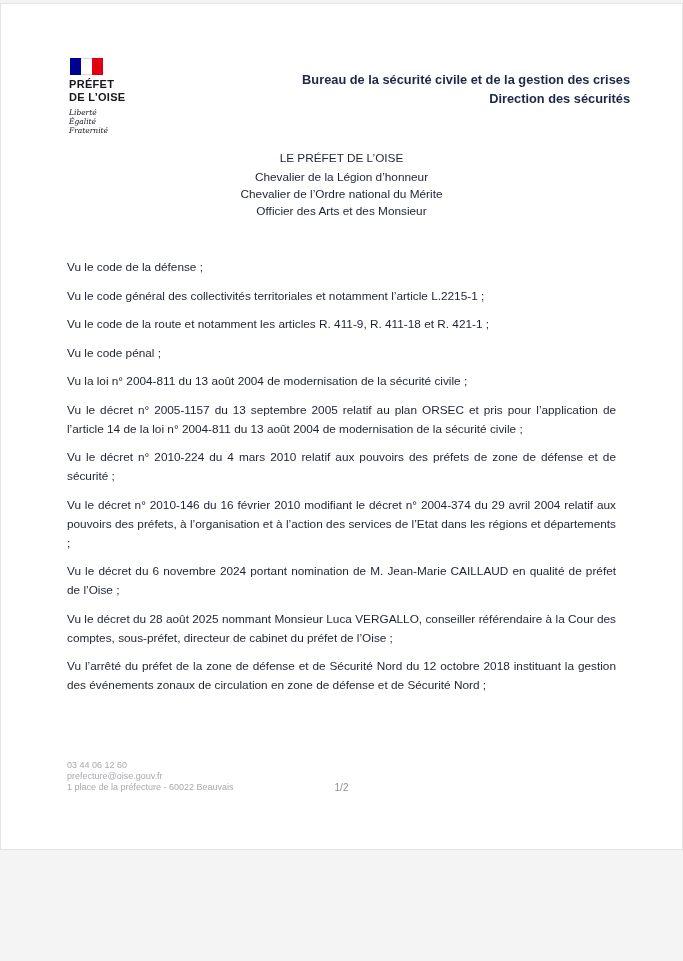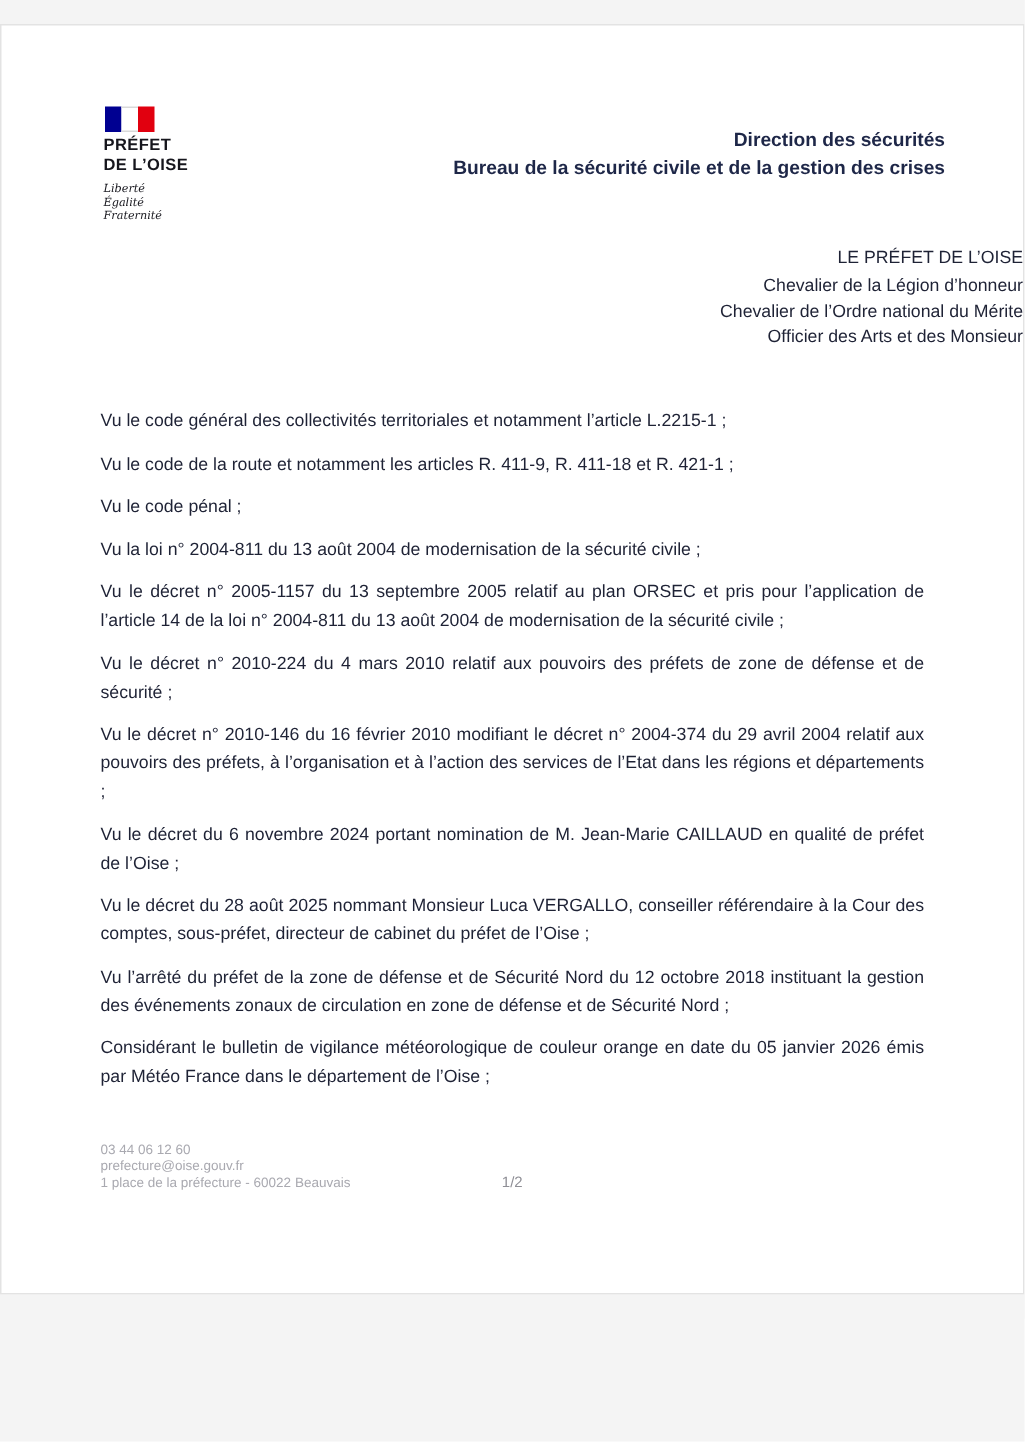--- a/index.html
+++ b/index.html
@@ -1,19 +1,19 @@
 <!DOCTYPE html>
 <html><head>
 <meta charset="utf-8">
 <style>
   html,body { margin:0; padding:0; background:#f4f4f4; }
   .page {
     position:relative;
     width:683px; height:847px;
-    margin:16px auto;
+    margin:3px auto;
     background:#ffffff;
     border:1px solid #e3e3e3;
     box-sizing:border-box;
     font-family:"Liberation Sans", sans-serif;
     color:#20243c;
     overflow:hidden;
   }
 
   
   .header {
@@ -44,21 +44,21 @@
     margin:36px auto 0;
     width:565px;
     text-align:center;
     font-weight:bold;
     font-size:11.8px;
     line-height:18px;
     color:#1e2235;
   }
   .prefect-block {
     margin-top:15px;
-    text-align:right;
+    text-align:center;
     font-size:11.8px;
     line-height:17px;
     color:#1e2235;
   }
   .prefect-block .prefect-name { margin-bottom:2px; }
 
   
   .body-text {
     padding:38px 66px 0 66px;
   }
@@ -66,21 +66,21 @@
     margin:0 0 9.5px 0;
     font-size:11.8px;
     line-height:19px;
     text-align:justify;
     color:#1e2235;
   }
 
   
   .footer {
     position:absolute;
-    left:66px; right:66px; bottom:68px;
+    left:66px; right:66px; bottom:56px;
   }
   .contact {
     font-size:9px;
     line-height:11px;
     color:#a9a9b0;
   }
   .page-number {
     position:absolute;
     left:50%;
     bottom:0;
@@ -105,45 +105,45 @@
         <div>PRÉFET</div>
         <div>DE L’OISE</div>
       </div>
       <div class="logo-motto">
         <div>Liberté</div>
         <div>Égalité</div>
         <div>Fraternité</div>
       </div>
     </div>
     <div class="dept">
+      <div>Bureau de la sécurité civile et de la gestion des crises</div>
       <div>Direction des sécurités</div>
-      <div>Bureau de la sécurité civile et de la gestion des crises</div>
     </div>
   </div>
 
 
   <div class="prefect-block">
     <div class="prefect-name">LE PRÉFET DE L’OISE</div>
     <div>Chevalier de la Légion d’honneur</div>
     <div>Chevalier de l’Ordre national du Mérite</div>
     <div>Officier des Arts et des Monsieur</div>
   </div>
 
   <div class="body-text">
+    <p>Vu le code de la défense ;</p>
     <p>Vu le code général des collectivités territoriales et notamment l’article L.2215-1 ;</p>
     <p>Vu le code de la route et notamment les articles R. 411-9, R. 411-18 et R. 421-1 ;</p>
     <p>Vu le code pénal ;</p>
     <p>Vu la loi n° 2004-811 du 13 août 2004 de modernisation de la sécurité civile ;</p>
     <p>Vu le décret n° 2005-1157 du 13 septembre 2005 relatif au plan ORSEC et pris pour l’application de l’article 14 de la loi n° 2004-811 du 13 août 2004 de modernisation de la sécurité civile ;</p>
     <p>Vu le décret n° 2010-224 du 4 mars 2010 relatif aux pouvoirs des préfets de zone de défense et de sécurité ;</p>
     <p>Vu le décret n° 2010-146 du 16 février 2010 modifiant le décret n° 2004-374 du 29 avril 2004 relatif aux pouvoirs des préfets, à l’organisation et à l’action des services de l’Etat dans les régions et départements ;</p>
     <p>Vu le décret du 6 novembre 2024 portant nomination de M. Jean-Marie CAILLAUD en qualité de préfet de l’Oise ;</p>
     <p>Vu le décret du 28 août 2025 nommant Monsieur Luca VERGALLO, conseiller référendaire à la Cour des comptes, sous-préfet, directeur de cabinet du préfet de l’Oise ;</p>
     <p>Vu l’arrêté du préfet de la zone de défense et de Sécurité Nord du 12 octobre 2018 instituant la gestion des événements zonaux de circulation en zone de défense et de Sécurité Nord ;</p>
-    <p>Considérant le bulletin de vigilance météorologique de couleur orange en date du 05 janvier 2026 émis par Météo France dans le département de l’Oise ;</p>
   </div>
 
   <div class="footer">
     <div class="contact">
       <div>03 44 06 12 60</div>
       <div>prefecture@oise.gouv.fr</div>
       <div>1 place de la préfecture - 60022 Beauvais</div>
     </div>
     <div class="page-number">1/2</div>
   </div>

